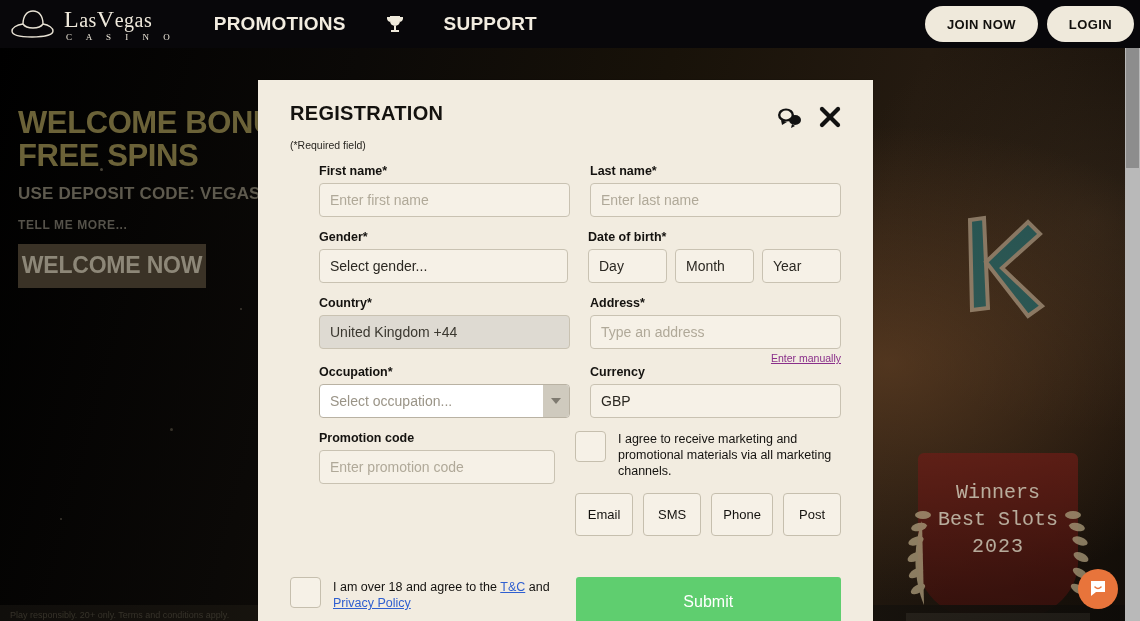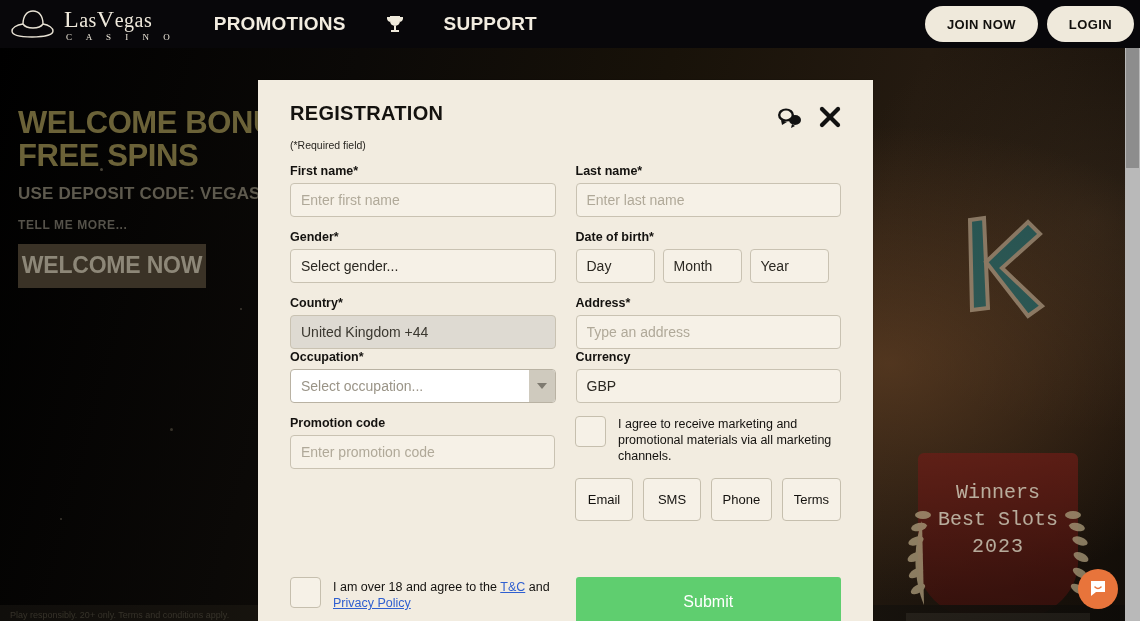--- a/index.html
+++ b/index.html
@@ -140,21 +140,21 @@
   }
   .modal-head { display: flex; align-items: flex-start; padding-top: 22px; }
   .modal-title {
     font-size: 20px; font-weight: bold; color: #14120f;
     letter-spacing: .3px;
   }
   .modal-icons { margin-left: auto; display: flex; align-items: center; gap: 17px; padding-top: 4px; }
   .icon-btn { cursor: pointer; display: flex; align-items: center; }
   .req-note { font-size: 10.5px; color: #2a2722; margin-top: 11px; }
 
-  .grid { display: flex; gap: 20px; margin-top: 13px; }
+  .grid { display: flex; gap: 20px; margin-top: 13px; margin-left: 29px; }
   .col { width: 266px; }
   .flabel {
     font-size: 12.5px; font-weight: bold; color: #14120f;
     margin-bottom: 5px; display: block;
   }
   .row-gap { margin-top: 13px; }
 
   .inp {
     width: 100%; height: 34px; border: 1px solid #c9c2b2;
     border-radius: 4px; background: #f6f1e7;
@@ -388,20 +388,21 @@
     </div>
 
     <div class="grid row-gap">
       <div class="col">
         <label class="flabel">Country*</label>
         <input class="inp disabled" type="text" readonly="" value="United Kingdom +44" style="">
       </div>
       <div class="col">
         <label class="flabel">Address*</label>
         <input class="inp" type="text" placeholder="Type an address" style="">
+        <span class="manual-link">Enter manually</span>
       </div>
     </div>
 
     <div class="grid" style="margin-top:1px">
       <div class="col">
         <label class="flabel">Occupation*</label>
         <div class="selwrap">
           <div class="sel">Select occupation...</div>
           <div class="arrowbox">
             <span class="caret"></span>
@@ -421,21 +422,21 @@
       </div>
       <div class="col">
         <div class="consent" style="margin-top:0">
           <div class="cbox"></div>
           <div class="consent-text">I agree to receive marketing and promotional materials via all marketing channels.</div>
         </div>
         <div class="chan-row">
           <button class="chan">Email</button>
           <button class="chan">SMS</button>
           <button class="chan">Phone</button>
-          <button class="chan">Terms</button>
+          <button class="chan">Post</button>
         </div>
       </div>
     </div>
 
     <div class="footer">
       <div class="foot-left">
         <div class="cbox"></div>
         <div class="foot-text">
           <span>I am over 18 and agree to the </span><a>T&amp;C</a><span> and </span><a>Privacy Policy</a>
         </div>

